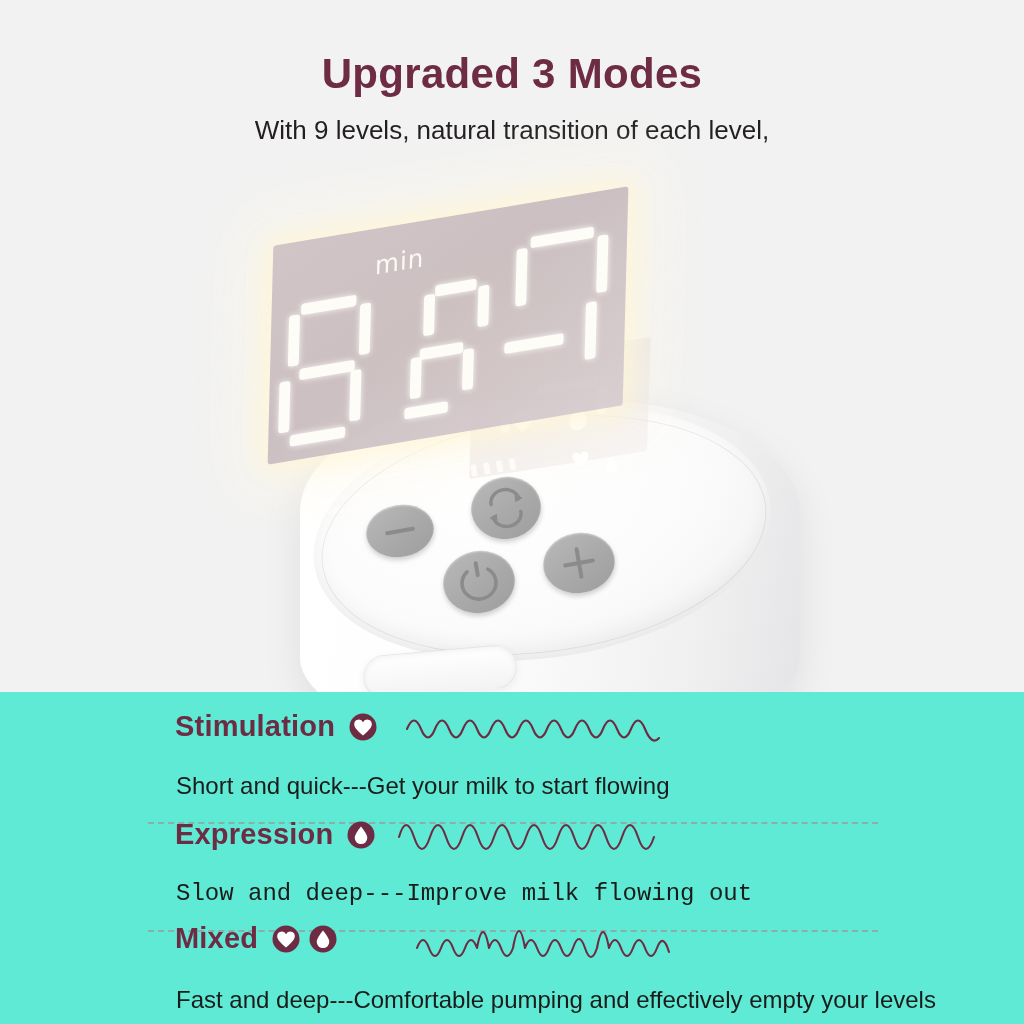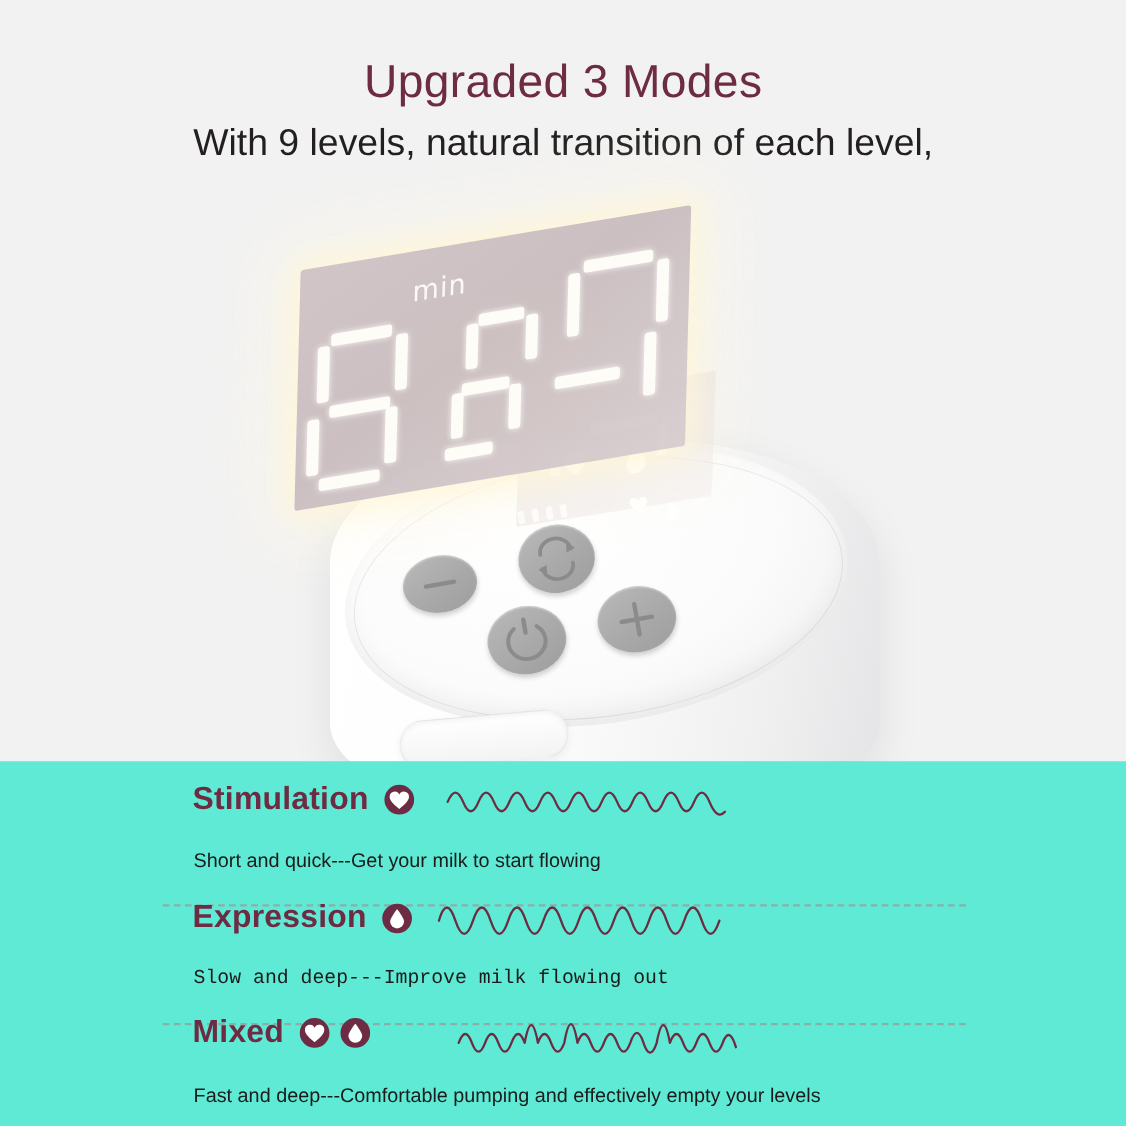--- a/index.html
+++ b/index.html
@@ -10,25 +10,25 @@
   }
   #root{position:absolute;inset:0;}
 
   
   .hero{
     position:absolute;left:0;top:0;width:1024px;height:692px;
     background:#f2f2f2;overflow:hidden;
   }
   .hero-title{
     position:absolute;left:0;top:50px;width:1024px;text-align:center;
-    font-size:42px;font-weight:normal;color:#6d2c43;letter-spacing:.3px;
+    font-size:42px;font-weight:bold;color:#6d2c43;letter-spacing:.3px;
   }
   .hero-sub{
     position:absolute;left:0;top:112px;width:1024px;text-align:center;
-    font-size:34px;color:#231f20;line-height:36px;font-weight:400;
+    font-size:26px;color:#231f20;line-height:36px;font-weight:400;
   }
 
   
   .device{position:absolute;left:0;top:0;width:1024px;height:1024px;pointer-events:none;}
 
   
   .led-panel{
     position:absolute;left:268px;top:218px;width:360px;height:215px;
     background:linear-gradient(150deg,#cfc2c4 0%,#c9bcbe 45%,#d8cdcf 100%);
     transform:rotate(-9.5deg) skewX(-11deg);
@@ -104,21 +104,21 @@
     background:#5eead4;
   }
   .mode-row{position:absolute;left:0;width:1024px;}
   .mode-head{position:absolute;left:175px;display:flex;align-items:center;gap:14px;}
   .mode-name{
     font-size:29px;font-weight:bold;color:#6d2c43;line-height:1;
     letter-spacing:.2px;
   }
   .mode-icons{display:flex;align-items:center;gap:9px;}
   .mode-desc{
-    position:absolute;left:176px;font-size:18px;color:#1b1b1b;
+    position:absolute;left:176px;font-size:24px;color:#1b1b1b;
     white-space:nowrap;
   }
   .wave{position:absolute;}
   .divider{
     position:absolute;left:148px;width:730px;height:0;
     border-top:2px dashed #9a9a9a;opacity:.75;
   }
 </style>
 </head>
 <body>

